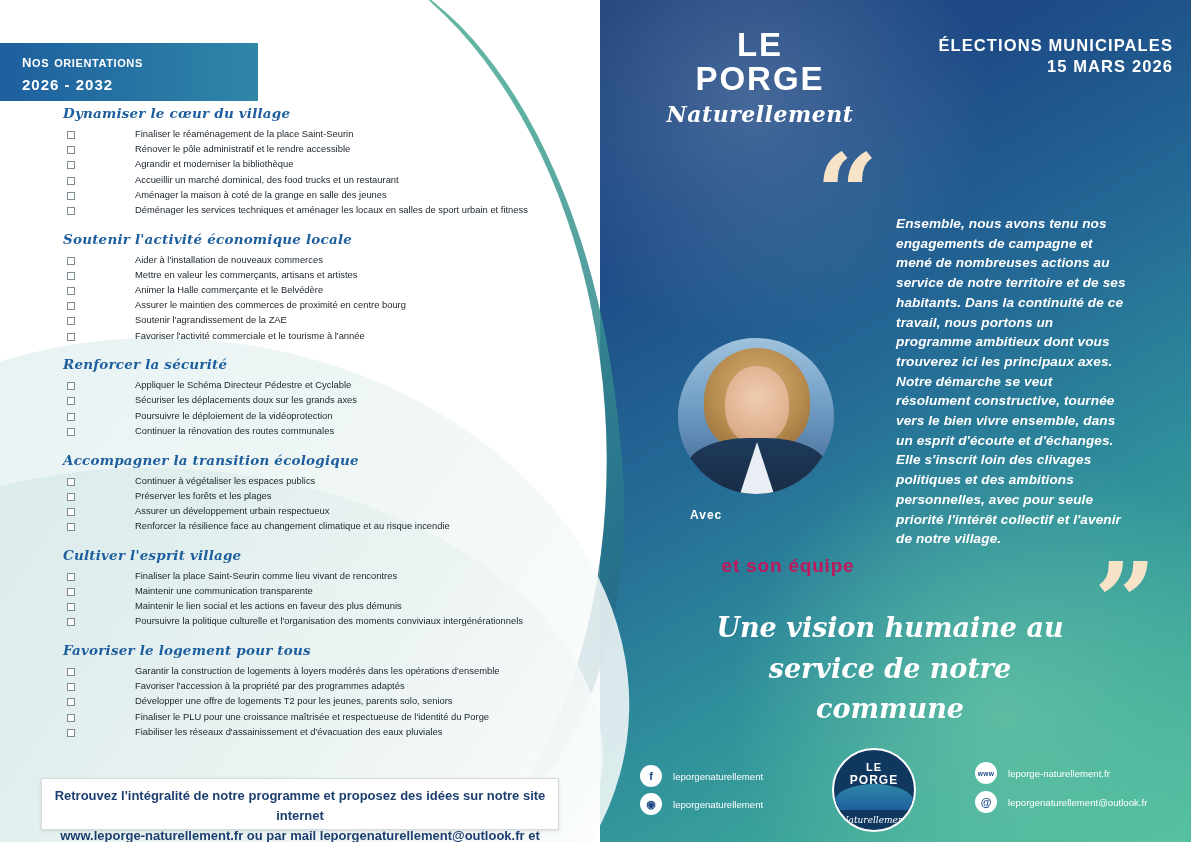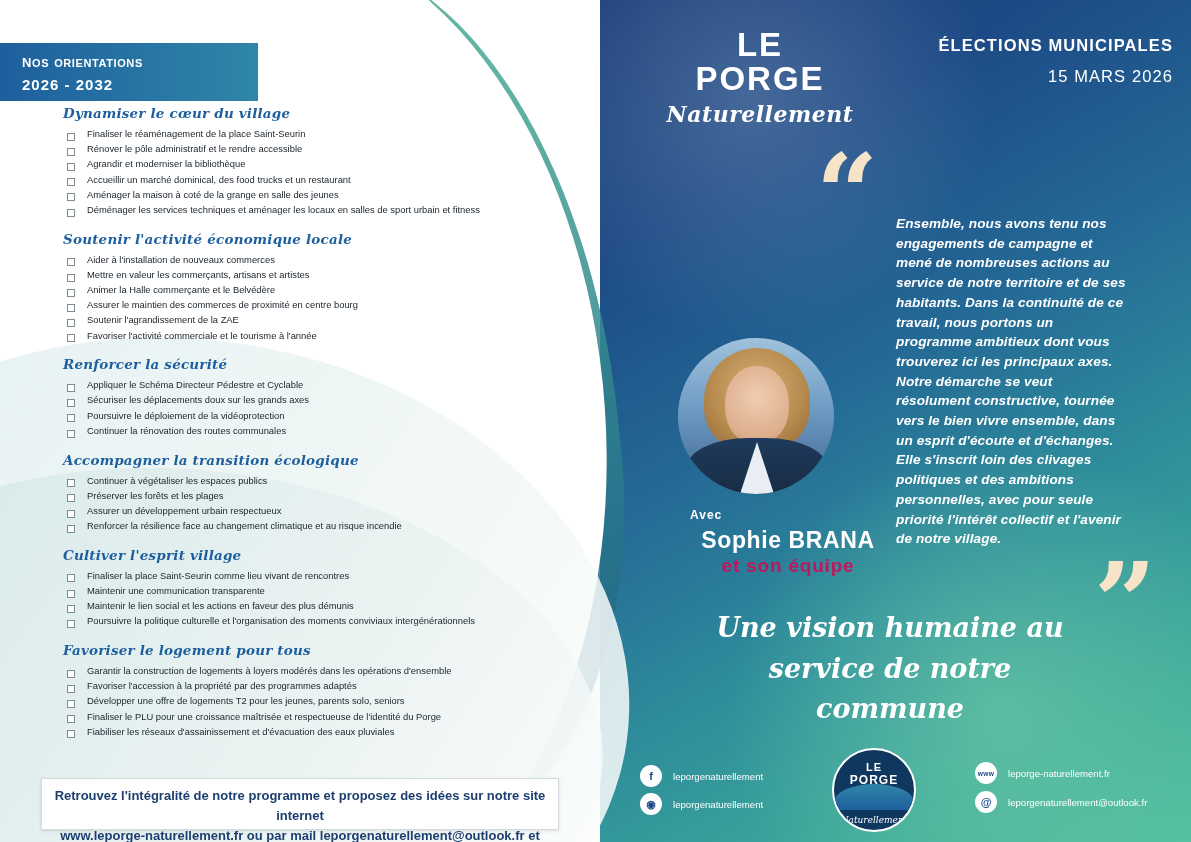--- a/index.html
+++ b/index.html
@@ -73,21 +73,21 @@
 
   
   .sections { position:absolute; left:63px; top:105px; width:540px; }
   .section { margin-bottom:14px; }
   .sec-title {
     font-family:"DejaVu Serif", serif;
     font-style:italic; font-weight:700;
     color:#1d5f9e; font-size:13.5px; letter-spacing:.2px;
     margin-bottom:7px;
   }
-  .item { display:flex; align-items:flex-end; margin:0 0 2.5px 0; }
+  .item { display:flex; align-items:flex-start; margin:0 0 2.5px 0;gap:48px; }
   .chk {
     width:8px; height:8px; border:1px solid #7f8c93; background:#fff;
     margin:3px 12px 0 4px; flex:0 0 auto;
   }
   .item-label { font-size:9.4px; color:#19232b; line-height:1.35; }
 
   
   .note {
     position:absolute; left:41px; top:778px; width:518px; height:52px;
     background:#fff; border:1px solid #d4dade;
@@ -100,21 +100,21 @@
   
   .brand { position:absolute; left:645px; top:28px; width:230px; text-align:center; color:#fff; }
   .brand .b1 { font-size:33px; font-weight:700; letter-spacing:2px; line-height:1.02; }
   .brand .b2 { font-size:33px; font-weight:700; letter-spacing:2px; line-height:1.02; }
   .brand .b3 {
     font-family:"DejaVu Serif", serif; font-style:italic; font-weight:700;
     font-size:22px; margin-top:6px; letter-spacing:.5px;
   }
   .elections { position:absolute; right:18px; top:36px; text-align:right; color:#fff; }
   .elections .e1 { font-size:16.5px; font-weight:700; letter-spacing:1.1px; }
-  .elections .e2 { font-size:16.5px; font-weight:400; letter-spacing:1.1px; margin-top:12px; }
+  .elections .e2 { font-size:16.5px; font-weight:700; letter-spacing:1.1px; margin-top:2px; }
 
   
   .qmark-open {
     position:absolute; left:816px; top:140px;
     font-family:"DejaVu Serif", serif; font-size:108px; color:#f6e3c8;
     line-height:1; font-weight:700;
   }
   .qmark-close {
     position:absolute; left:1094px; top:548px;
     font-family:"DejaVu Serif", serif; font-size:108px; color:#f6e3c8;
@@ -369,21 +369,20 @@
 
   <div class="portrait">
     <div class="sky"></div>
     <div class="hair"></div>
     <div class="face"></div>
     <div class="body"></div>
     <div class="shirt"></div>
   </div>
 
   <div class="avec">Avec</div>
-  <div class="name">Sophie BRANA</div>
   <div class="team">et son équipe</div>
 
   <div class="slogan">
     <div>Une vision humaine au</div>
     <div>service de notre commune</div>
   </div>
 
   <div class="contact" style="left:640px; top:765px;">
     <span class="cicon">f</span>
     <span>leporgenaturellement</span>

